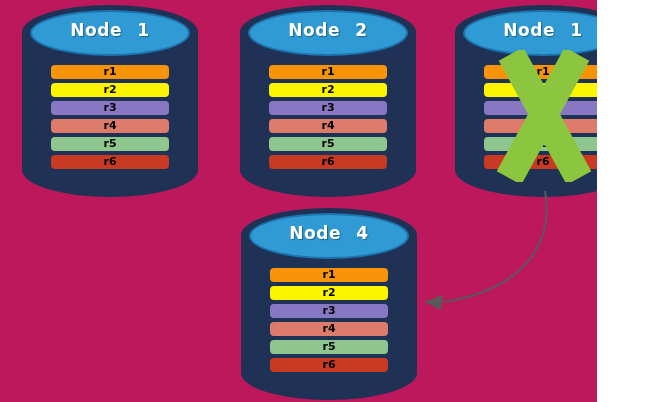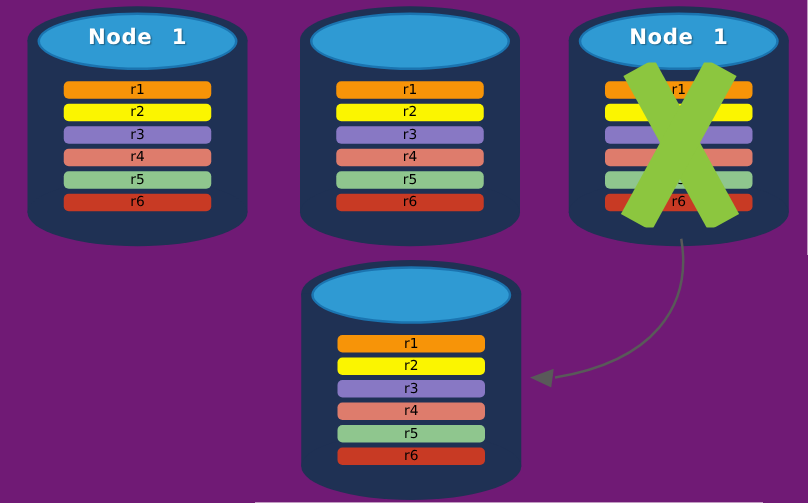--- a/index.html
+++ b/index.html
@@ -1,21 +1,21 @@
 <!DOCTYPE html>
 <html><head>
 <meta charset="utf-8">
 <style>
   html, body { margin: 0; padding: 0; background: #ffffff; }
   body { font-family: "DejaVu Sans", "Liberation Sans", sans-serif; }
   #canvas {
     position: relative;
-    width: 646px;
+    width: 597px;
     height: 402px;
-    background: #701a75;
+    background: #be185d;
     overflow: hidden;
   }
   .node {
     position: absolute;
     width: 176px;
     height: 192px;
   }
   .cyl-top, .cyl-bot {
     position: absolute;
     left: 0; right: 0;
@@ -57,21 +57,21 @@
     left: 29px;
     right: 29px;
   }
   .row {
     height: 14px;
     margin-bottom: 4px;
     border-radius: 4px;
     text-align: center;
     font-size: 11px;
     line-height: 14px;
-    font-weight: normal;
+    font-weight: bold;
     color: #000000;
   }
   .failure-x {
     position: absolute;
     left: 40px;
     top: 45px;
     width: 98px;
     height: 132px;
     pointer-events: none;
   }
@@ -102,20 +102,21 @@
       <div class="row" style="background: rgb(143, 198, 142);">r5</div>
       <div class="row" style="background: rgb(200, 58, 36);">r6</div>
     </div>
   </div>
 
   <div class="node" style="left:240px; top:5px;">
     <div class="cyl-top" style="background: rgb(31, 49, 84);"></div>
     <div class="cyl-mid" style="background: rgb(31, 49, 84);"></div>
     <div class="cyl-bot" style="background: rgb(31, 49, 84);"></div>
     <div class="cyl-cap" style="background: rgb(47, 154, 211);"></div>
+    <div class="node-title">Node 2</div>
     <div class="rows">
       <div class="row" style="background: rgb(247, 148, 8);">r1</div>
       <div class="row" style="background: rgb(251, 245, 0);">r2</div>
       <div class="row" style="background: rgb(136, 120, 196);">r3</div>
       <div class="row" style="background: rgb(222, 124, 108);">r4</div>
       <div class="row" style="background: rgb(143, 198, 142);">r5</div>
       <div class="row" style="background: rgb(200, 58, 36);">r6</div>
     </div>
   </div>
 
@@ -137,20 +138,21 @@
       <line x1="16" y1="4" x2="84" y2="128" stroke-width="28" stroke-linecap="butt" stroke="#8cc63f"></line>
       <line x1="82" y1="4" x2="14" y2="128" stroke-width="28" stroke-linecap="butt" stroke="#8cc63f"></line>
     </svg>
   </div>
 
   <div class="node" style="left:241px; top:208px;">
     <div class="cyl-top" style="background: rgb(31, 49, 84);"></div>
     <div class="cyl-mid" style="background: rgb(31, 49, 84);"></div>
     <div class="cyl-bot" style="background: rgb(31, 49, 84);"></div>
     <div class="cyl-cap" style="background: rgb(47, 154, 211);"></div>
+    <div class="node-title">Node 4</div>
     <div class="rows">
       <div class="row" style="background: rgb(247, 148, 8);">r1</div>
       <div class="row" style="background: rgb(251, 245, 0);">r2</div>
       <div class="row" style="background: rgb(136, 120, 196);">r3</div>
       <div class="row" style="background: rgb(222, 124, 108);">r4</div>
       <div class="row" style="background: rgb(143, 198, 142);">r5</div>
       <div class="row" style="background: rgb(200, 58, 36);">r6</div>
     </div>
   </div>
 

